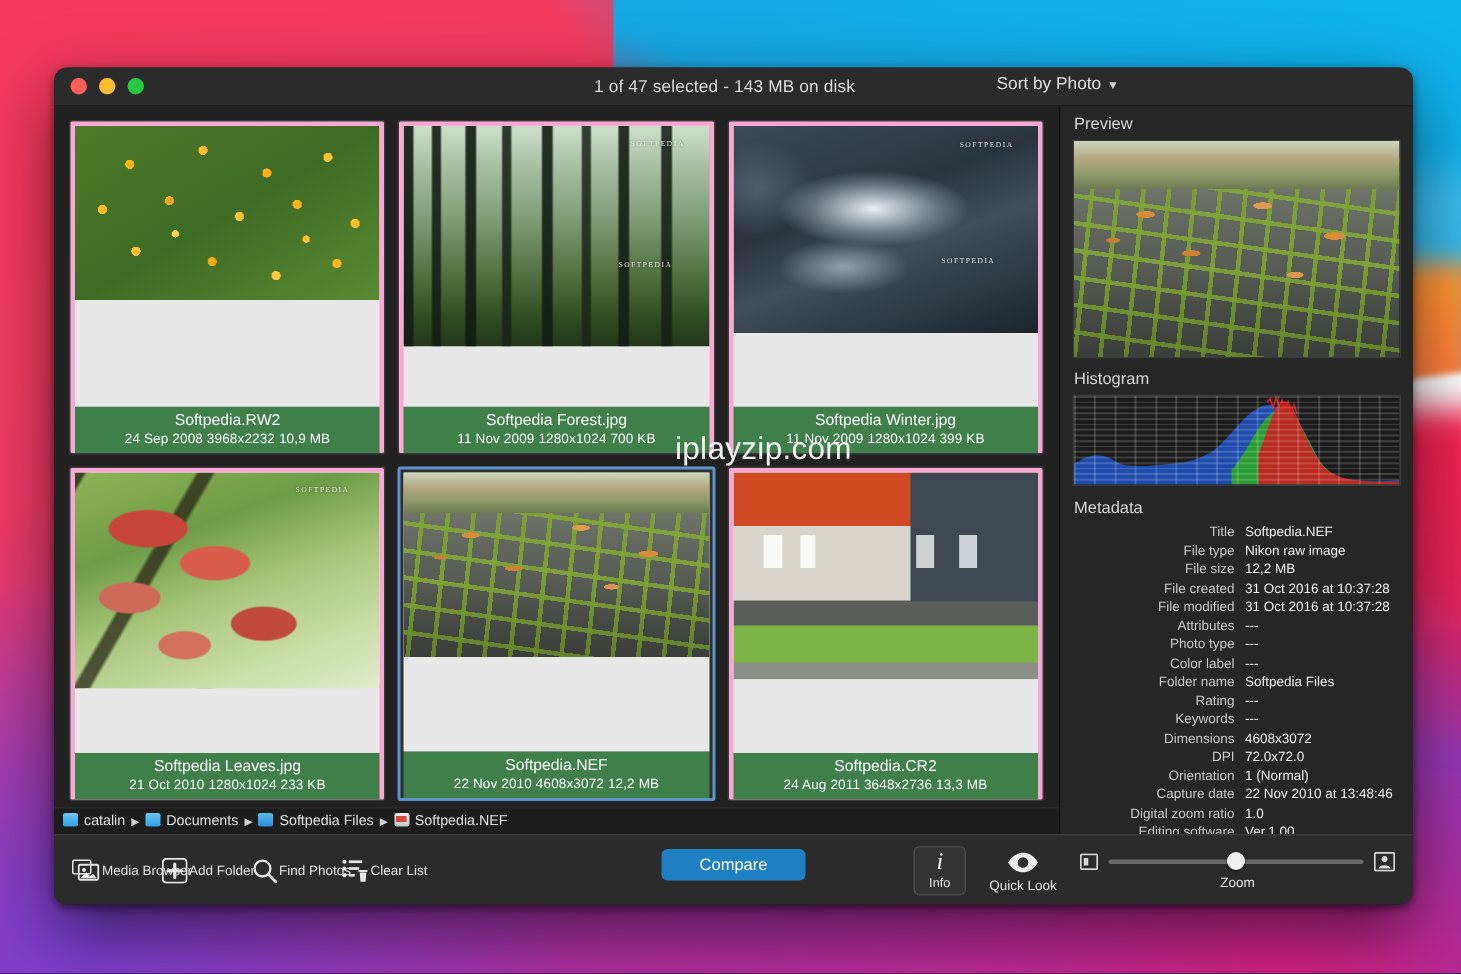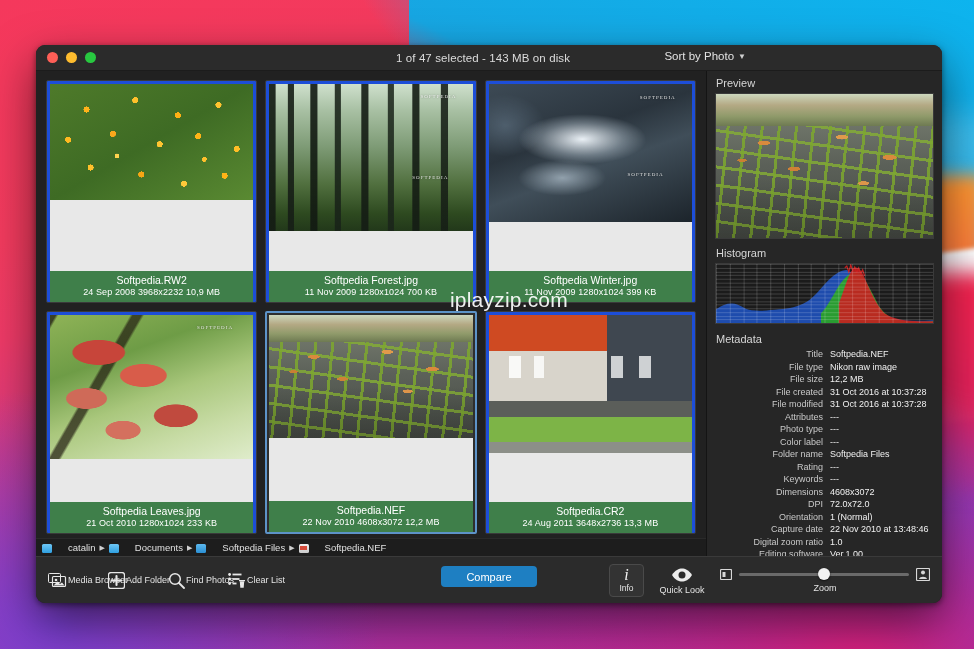--- a/index.html
+++ b/index.html
@@ -99,21 +99,21 @@
   #grid {
     flex:1;
     display:grid;
     grid-template-columns:repeat(3,1fr);
     grid-template-rows:repeat(2,1fr);
     gap:8px;
     padding:9px 10px 4px 10px;
     min-height:0;
   }
   .thumb {
-    background:#1d4ed8;
+    background:#f9a8d4;
     border:1px solid #3a3a3a;
     border-radius:2px;
     display:flex; flex-direction:column;
     overflow:hidden;
     position:relative;
     padding:3px 3px 0 3px;
   }
   .thumb.selected {
     border:2px solid #5d93c8;
     padding:2px 2px 0 2px;
@@ -248,21 +248,21 @@
 
   
   #breadcrumb {
     height:18px; flex:0 0 18px;
     background:#1d1d1d;
     display:flex; align-items:center;
     padding:0 6px; gap:4px;
     font-size:9.5px; color:#e0e0e0;
     border-top:1px solid #2a2a2a;
   }
-  .crumb { display:flex; align-items:flex-end; gap:16px; }
+  .crumb { display:flex; align-items:flex-start; gap:4px; }
   .crumb-ico { width:10px; height:9px; border-radius:1.5px; flex:0 0 auto; }
   .ico-folder { background:linear-gradient(180deg,#6ec7f5,#2f9fe0); }
   .ico-blue-fold { background:linear-gradient(180deg,#5db9ee,#2a8fd4); }
   .ico-doc { background:linear-gradient(180deg,#f0f0f0,#c9c9c9); position:relative; }
   .ico-doc::after{content:"";position:absolute;left:1.5px;top:1.5px;right:1.5px;bottom:3px;background:#d64b3a;}
   .sep { font-size:7px; color:#d0d0d0; }
 
   
   #right-pane {
     flex:0 0 235px;

